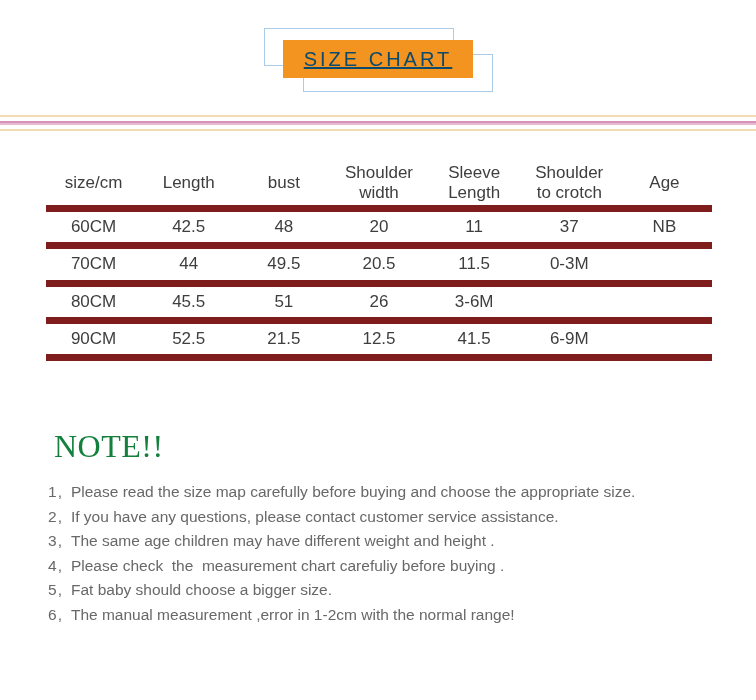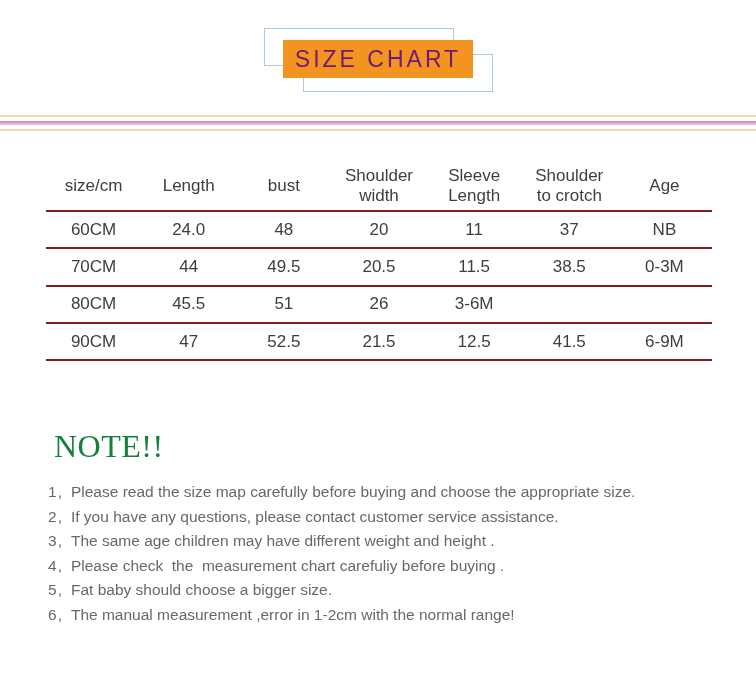--- a/index.html
+++ b/index.html
@@ -11,34 +11,34 @@
 
   
   .outline-rect { position:absolute; border:1px solid #AACBE9; z-index:1; }
   .outline-rect.top    { left:264px; top:28px;  width:188px; height:36px; }
   .outline-rect.bottom { left:303px; top:54px;  width:188px; height:36px; }
   .badge {
     position:absolute; left:283px; top:40px; width:190px; height:38px;
     background:#F2941F; z-index:2;
     display:flex; align-items:center; justify-content:center;
   }
-  .badge span { color:#701a75; font-size:23px; letter-spacing:3px; }
+  .badge span { color:#0c4a6e; font-size:20px; letter-spacing:3px;text-decoration:underline; }
 
   
   .stripe { position:absolute; left:0; width:756px; height:2px; }
   .stripe.tan-top    { top:115px; background:#F1DCB2; }
   .stripe.pink-dark  { top:121px; background:#D792B9; }
   .stripe.pink-light { top:123px; background:#E6B9D1; }
   .stripe.tan-bottom { top:129px; background:#F1DCB2; }
 
   
   .size-table { position:absolute; left:46px; top:161px; width:666px; }
   .trow {
     display:grid; grid-template-columns:repeat(7,1fr);
-    border-bottom:2px solid #7f1d1d; box-sizing:border-box;
+    border-bottom:7px solid #7f1d1d; box-sizing:border-box;
   }
   .trow.head { height:51px; }
   .trow.data { height:37.3px; }
   .cell {
     display:flex; align-items:center; justify-content:center;
     text-align:center; font-size:17px; color:#3E3E3E;
   }
   .head .cell { white-space:pre-line; line-height:20px; }
 
   
@@ -80,46 +80,44 @@
       <div class="cell">Shoulder
 width</div>
       <div class="cell">Sleeve
 Length</div>
       <div class="cell">Shoulder
 to crotch</div>
       <div class="cell">Age</div>
     </div>
     <div class="trow data">
       <div class="cell">60CM</div>
-      <div class="cell">24.0</div>
+      <div class="cell">42.5</div>
       <div class="cell">48</div>
       <div class="cell">20</div>
       <div class="cell">11</div>
       <div class="cell">37</div>
       <div class="cell">NB</div>
     </div>
     <div class="trow data">
       <div class="cell">70CM</div>
       <div class="cell">44</div>
       <div class="cell">49.5</div>
       <div class="cell">20.5</div>
       <div class="cell">11.5</div>
-      <div class="cell">38.5</div>
       <div class="cell">0-3M</div>
     </div>
     <div class="trow data">
       <div class="cell">80CM</div>
       <div class="cell">45.5</div>
       <div class="cell">51</div>
       <div class="cell">26</div>
       <div class="cell">3-6M</div>
     </div>
     <div class="trow data">
       <div class="cell">90CM</div>
-      <div class="cell">47</div>
       <div class="cell">52.5</div>
       <div class="cell">21.5</div>
       <div class="cell">12.5</div>
       <div class="cell">41.5</div>
       <div class="cell">6-9M</div>
     </div>
   </div>
 
   <div class="note-title">NOTE!!</div>
   <div class="notes">

